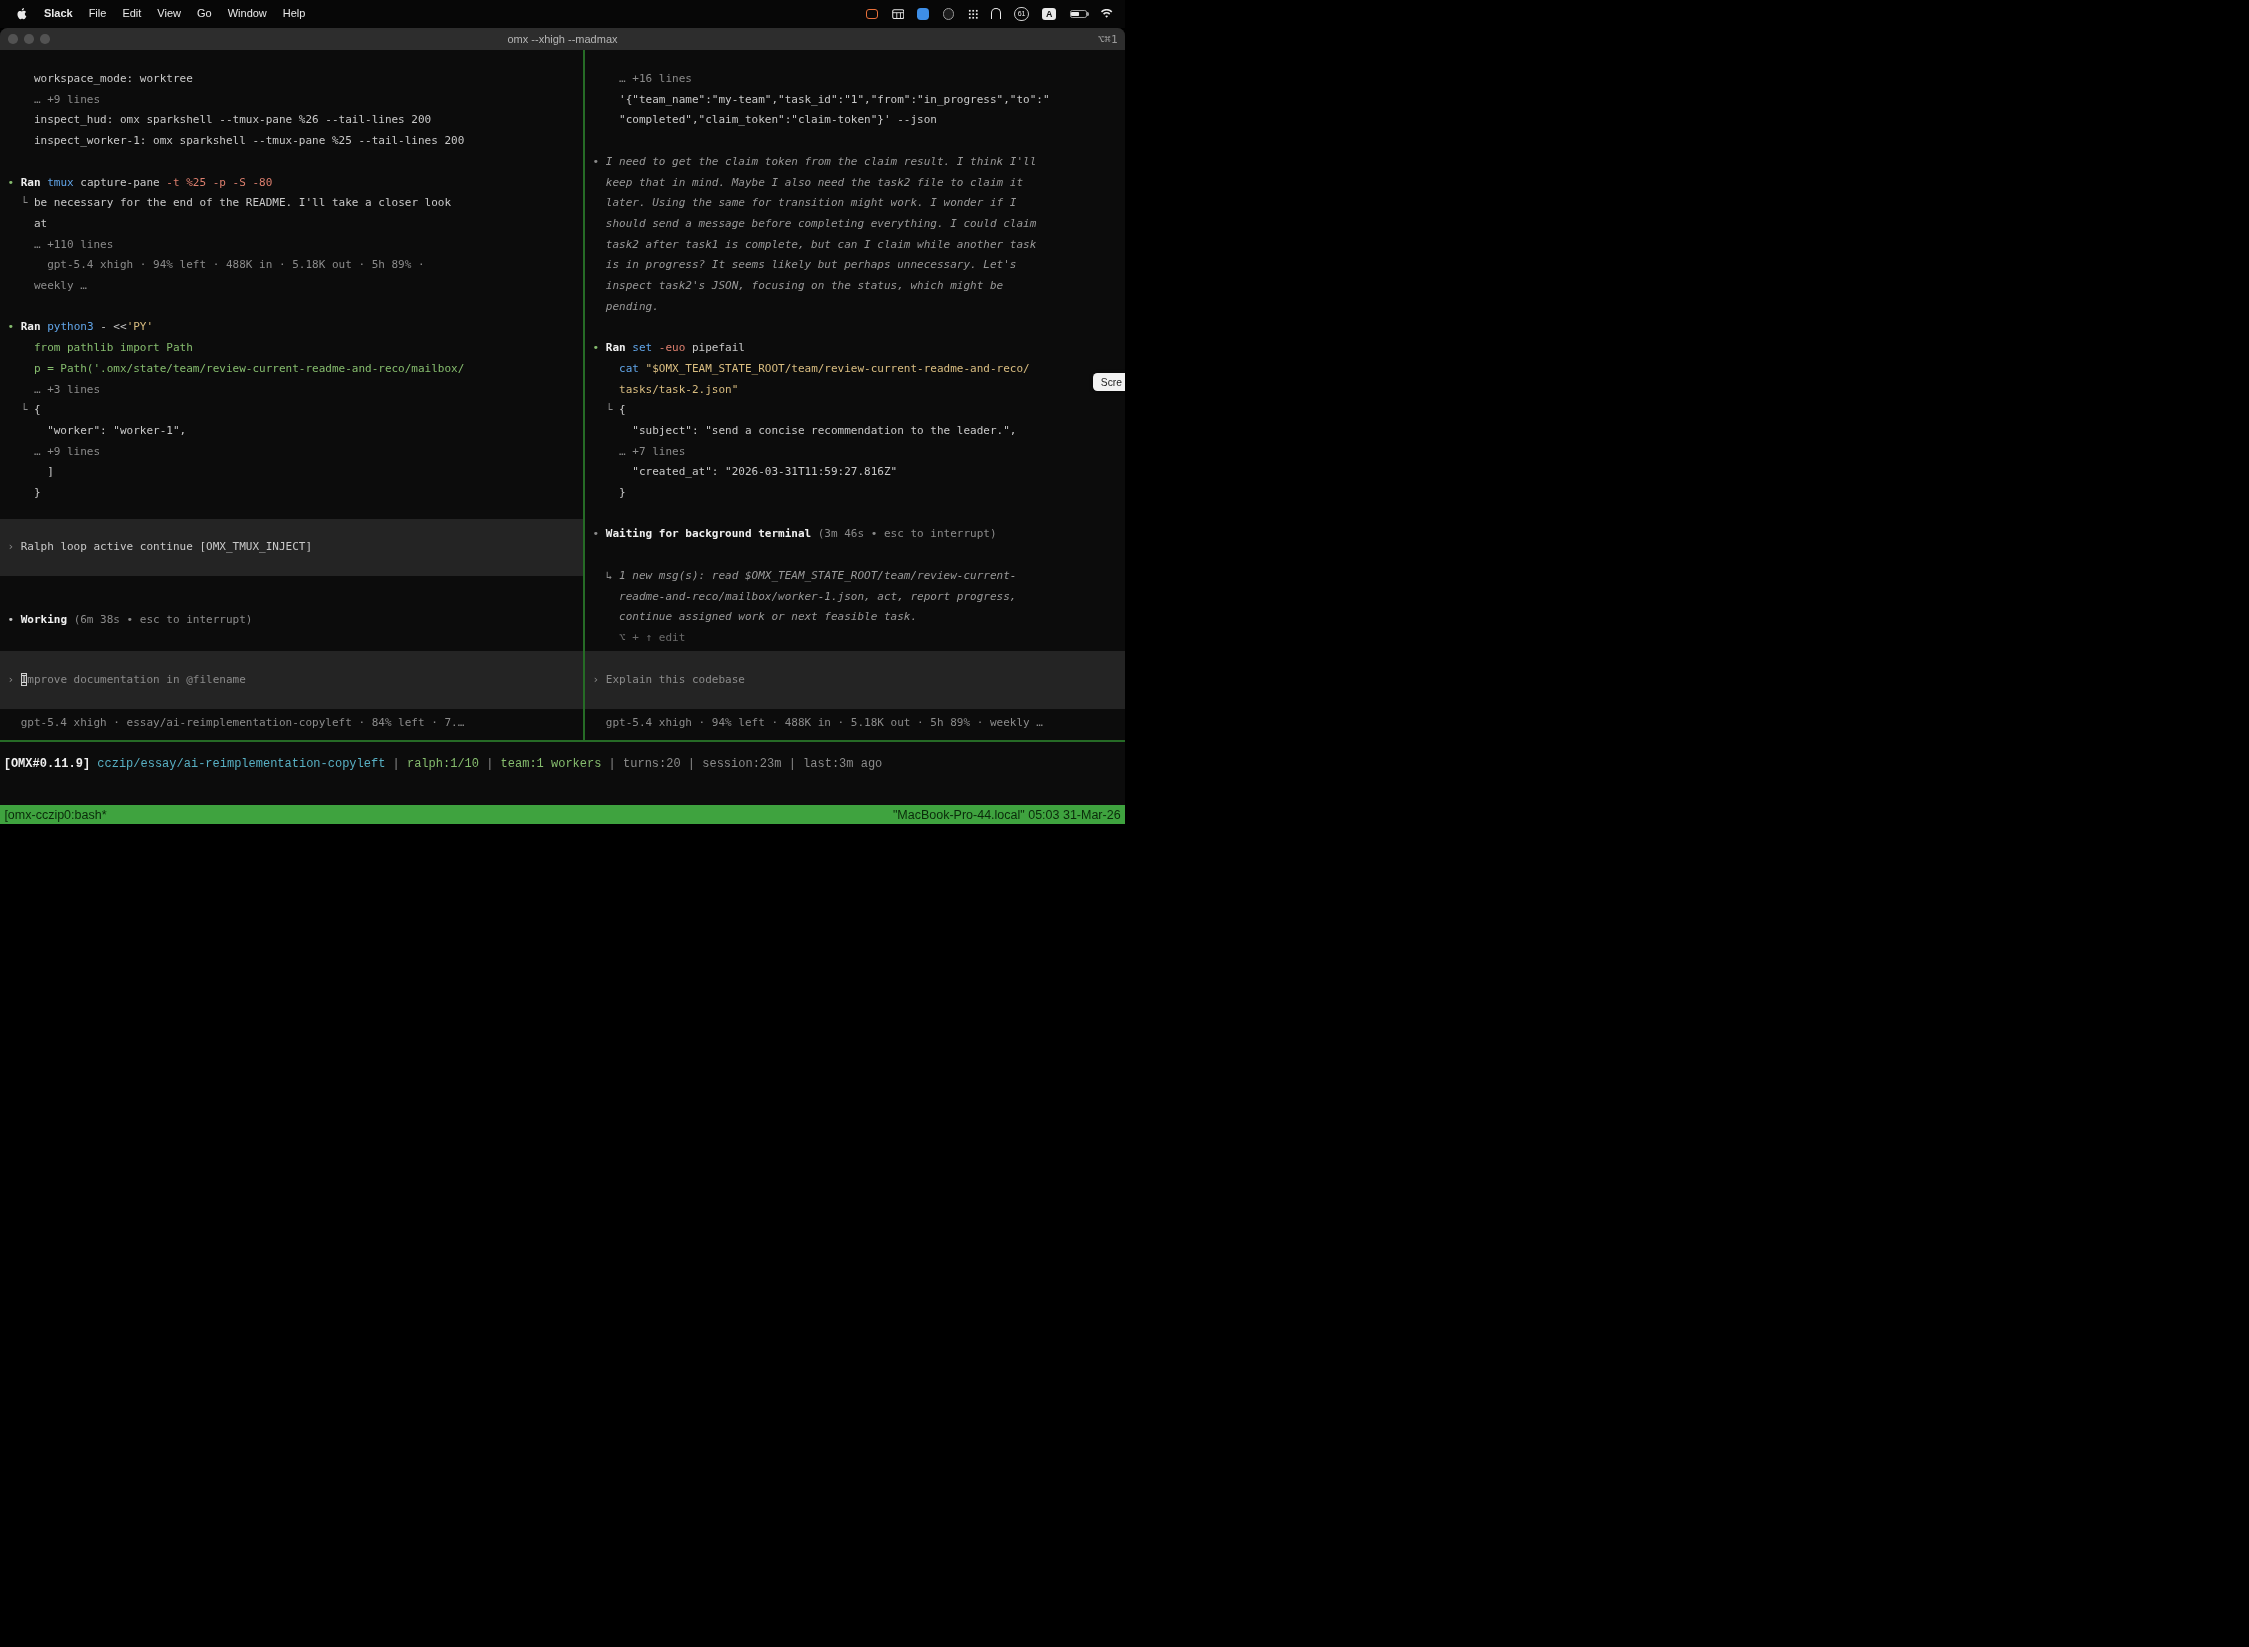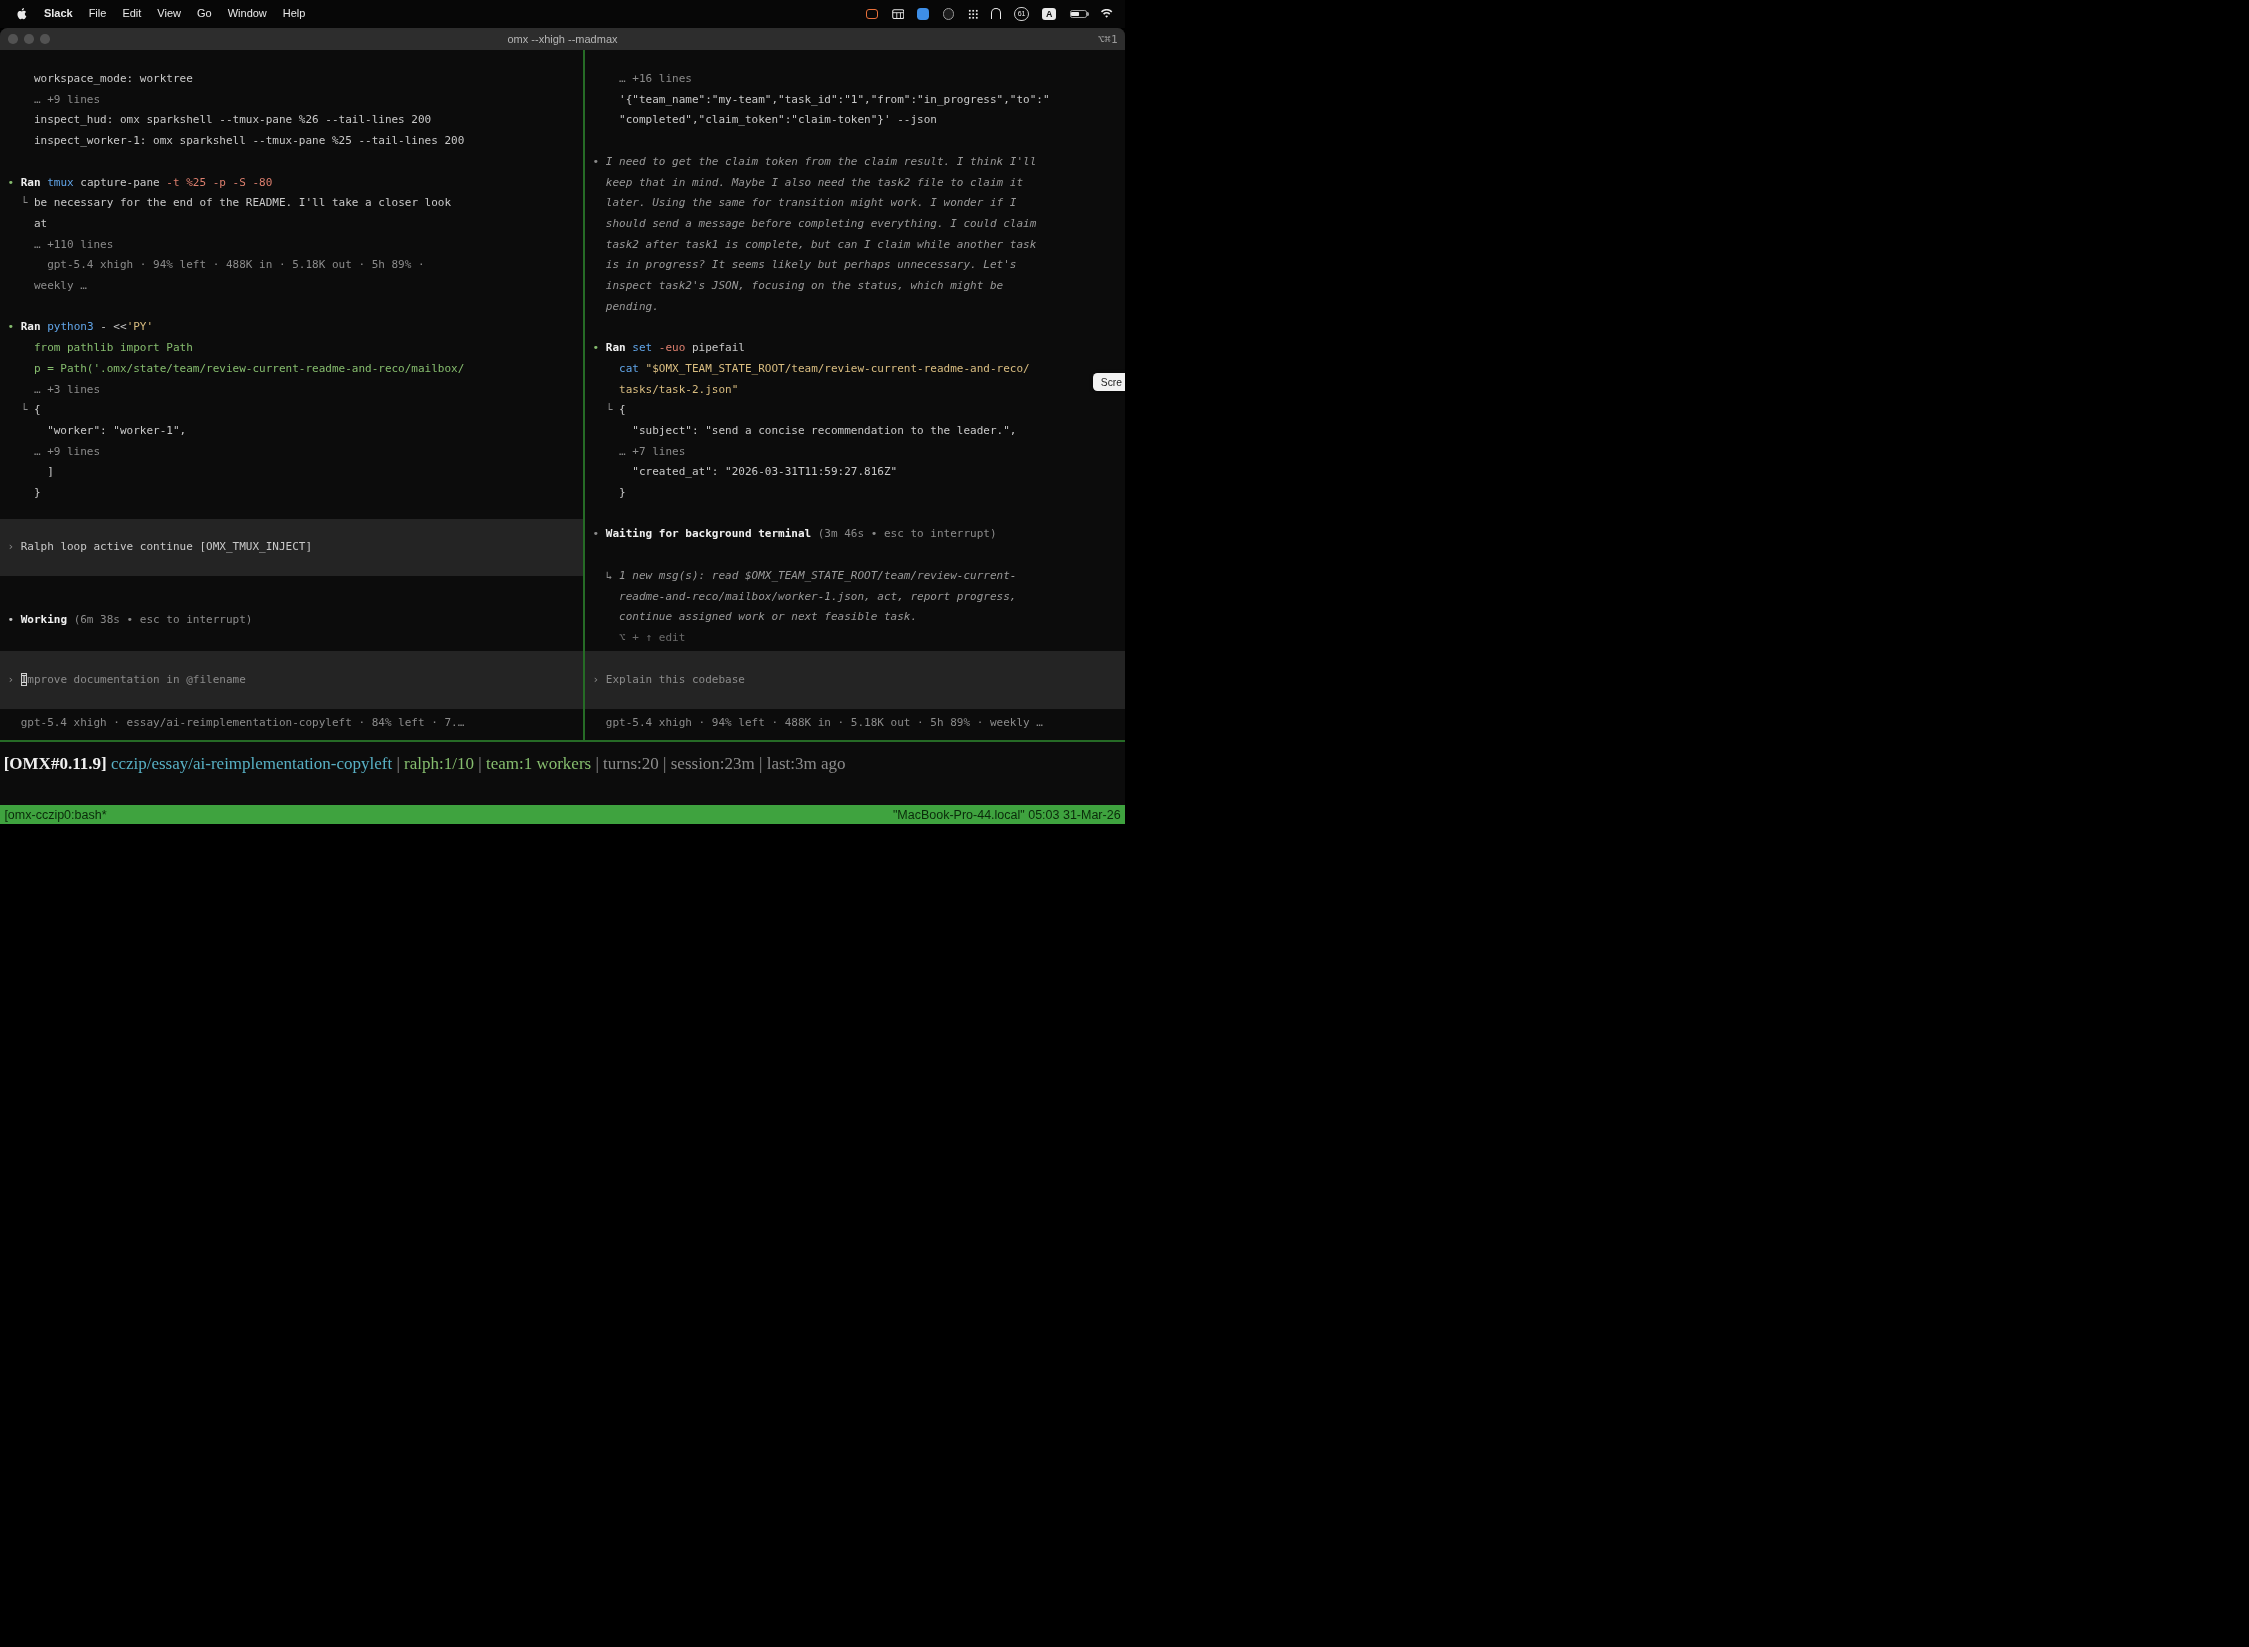--- a/index.html
+++ b/index.html
@@ -52,21 +52,21 @@
   .c-dim{color:#8b8b8b}
   .c-dim2{color:#6b6b6b}
   .c-grn{color:#86bd6e}
   .c-blu{color:#61a5e8}
   .c-red{color:#dd7f6e}
   .c-yel{color:#d9bd80}
   .c-cyn{color:#58b0c4}
   .c-it{color:#989898;font-style:italic}
   .c-cur{color:#d6d6d6;box-shadow:inset 0 0 0 1.1px #cfcfcf}
 
-  .statuspane{flex:1;font-family:Liberation Serif, serif;font-size:17px;line-height:20.7px;padding:12.5px 0;overflow:hidden}
+  .statuspane{flex:1;font-family:Liberation Mono, monospace;font-size:12px;line-height:20.7px;padding:12.5px 0;overflow:hidden}
   .statuspane .tl{padding:0 3.7px}
 
   .tmuxbar{flex:0 0 19px;height:19px;background:#3fa33f;color:#0a2a0a;display:flex;justify-content:space-between;align-items:center;font-family:Liberation Sans, sans-serif;font-size:12.5px;padding:0 4.4px;white-space:pre}
 
   .tooltip{position:absolute;right:0;top:373px;background:#f2f2f2;color:#222;font-size:10.3px;padding:3.7px 3px 3.7px 8px;border-radius:4.4px 0 0 4.4px;box-shadow:0 0.7px 3.7px rgba(0,0,0,.55);z-index:5}
 </style>
 </head>
 <body>
 
 <div class="menubar">

